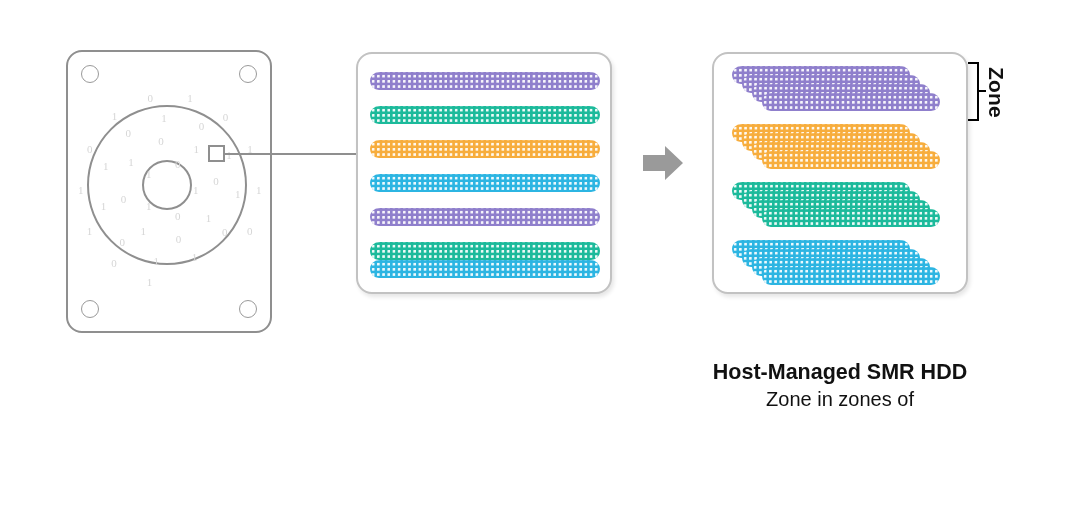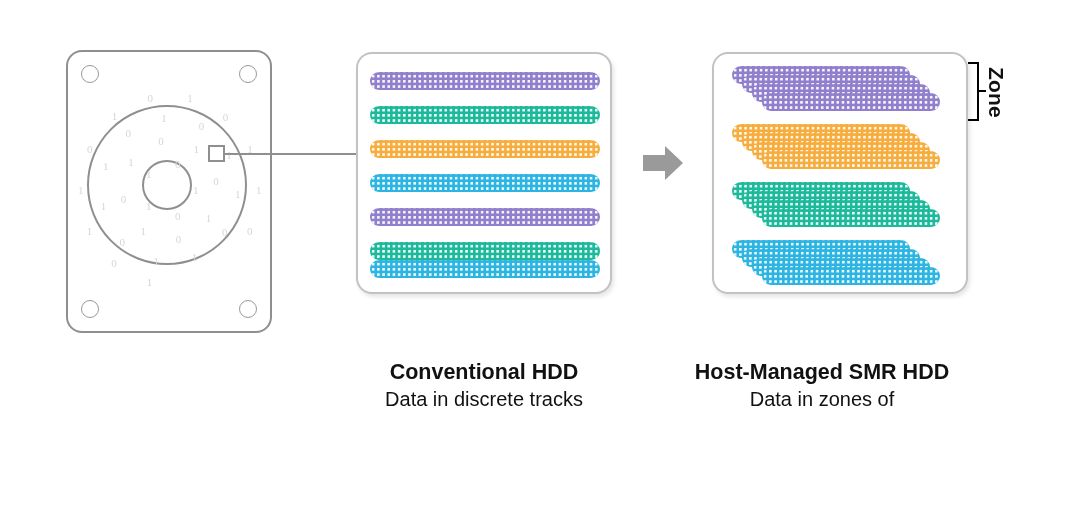--- a/index.html
+++ b/index.html
@@ -86,21 +86,21 @@
     font-size:21px;font-weight:bold;color:#111;letter-spacing:0.2px;
     writing-mode:vertical-rl;text-orientation:mixed;
     display:flex;align-items:center;justify-content:center;
   }
 
   
   .caption{position:absolute;text-align:center;color:#111;}
   .cap-title{font-size:21.5px;font-weight:bold;line-height:28px;}
   .cap-sub{font-size:20px;font-weight:normal;line-height:26px;}
   #caption-conventional{left:334px;top:358px;width:300px;}
-  #caption-smr{left:672px;top:358px;width:300px;}
+  #caption-smr{left:690px;top:358px;width:300px;}
 </style>
 </head>
 <body>
 
 <div class="stage">
 
   <div class="hdd-body">
     <div class="screw tl"></div>
     <div class="screw tr"></div>
     <div class="screw bl"></div>
@@ -193,23 +193,19 @@
           <div class="track st c-blue" style="position: absolute; left: 38px; top: 18px;"></div>
           <div class="track st c-blue" style="position: absolute; left: 48px; top: 27px;"></div>
         </div>
       </div>
   </div>
 
   <div class="bracket"></div>
   <div class="bracket-tick"></div>
   <div class="zone-label">Zone</div>
 
-  <div class="caption" id="caption-conventional">
-    <div class="cap-title">Conventional HDD</div>
-    <div class="cap-sub">Data in discrete tracks</div>
-  </div>
 
   <div class="caption" id="caption-smr">
     <div class="cap-title">Host-Managed SMR HDD</div>
-    <div class="cap-sub">Data in zones of</div>
+    <div class="cap-sub">Zone in zones of</div>
   </div>
 
 </div>
 
 </body></html>

